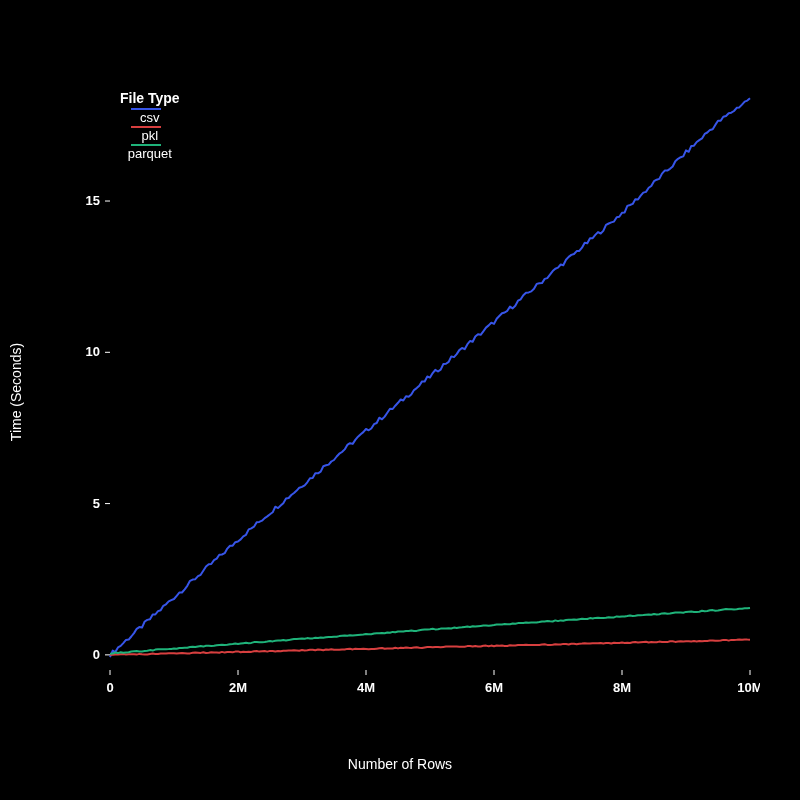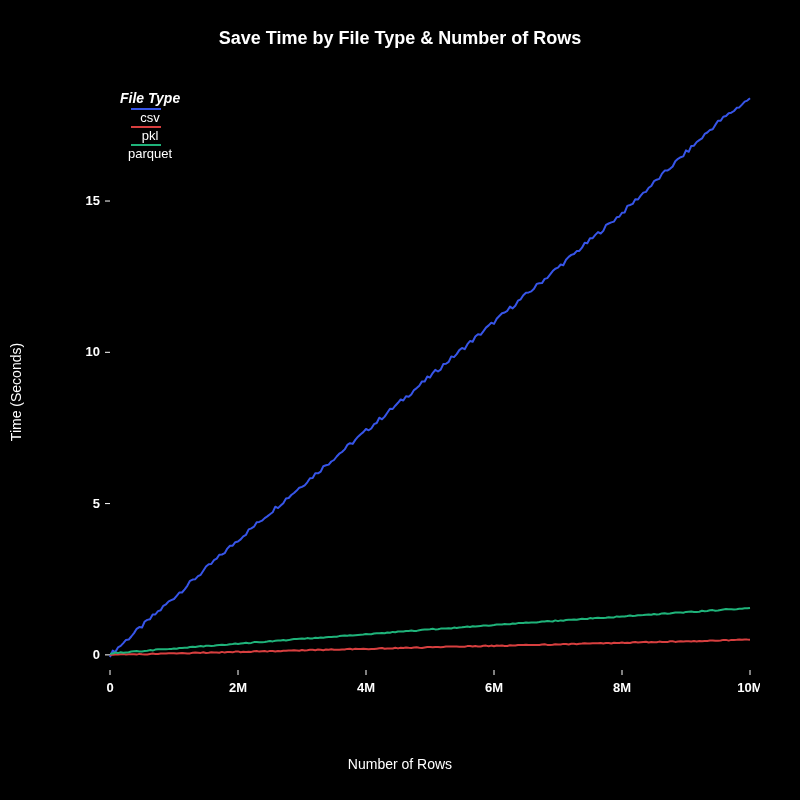--- a/index.html
+++ b/index.html
@@ -62,39 +62,37 @@
     position: absolute;
     left: 120px;
     top: 90px;
     font-size: 13px;
     color: #ffffff;
   }
   .legend-title {
     font-weight: bold;
     font-size: 14px;
     margin-bottom: 2px;
-    font-style: italic;
   }
   .legend-item {
     display: flex;
     align-items: center;
     height: 18px;
     flex-direction: column;
   }
   .legend-swatch {
     width: 30px;
     height: 2px;
     margin-right: 8px;
   }
 </style>
 </head>
 <body>
 
 <div class="chart-wrap">
-  <div class="title">Save Time by File Type &amp; Number of Rows</div>
 
   <div class="ylabel">
     <span class="ylabel-inner">Time (Seconds)</span>
   </div>
 
   <div class="plot">
     <svg id="plotsvg" width="680" height="640">
         <line x1="30" y1="600" x2="30" y2="605" stroke="#fff" stroke-width="1"></line>
         <text x="30" y="622" text-anchor="middle" fill="#fff" font-size="13" font-weight="bold">0</text>
         <line x1="158" y1="600" x2="158" y2="605" stroke="#fff" stroke-width="1"></line>

